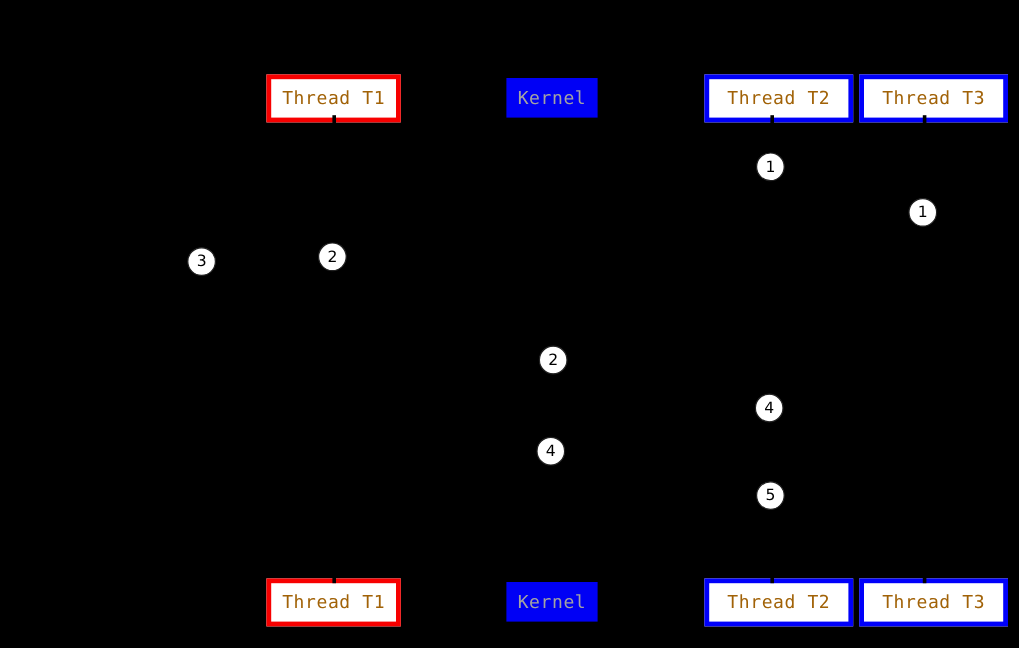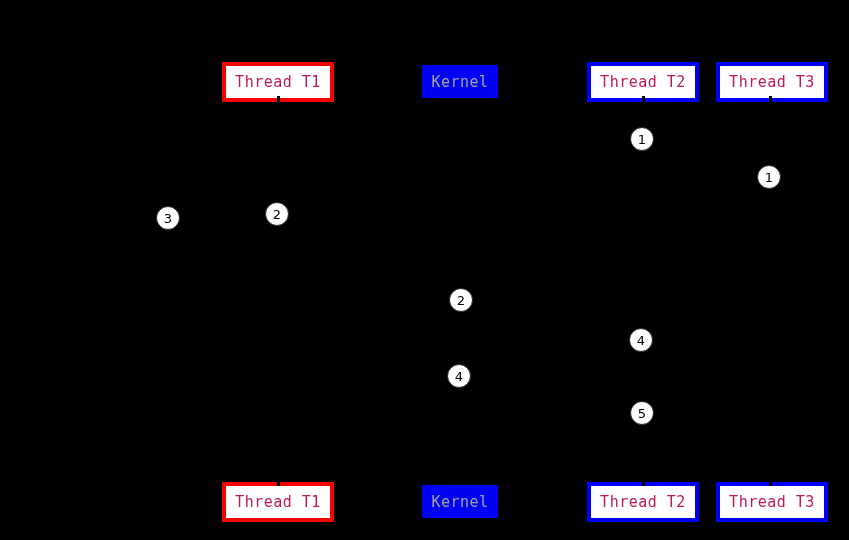--- a/index.html
+++ b/index.html
@@ -11,28 +11,28 @@
     overflow: hidden;
     font-family: "DejaVu Sans Mono", monospace;
   }
   .stage { position: absolute; left: 0; top: 0; width: 849px; height: 540px; }
 
   .box {
     position: absolute;
     box-sizing: border-box;
     display: flex; align-items: center; justify-content: center;
     background: #ffffff;
-    color: #be185d;
+    color: #a16207;
     font-size: 15px;
     letter-spacing: 0.5px;
     white-space: nowrap;
     z-index: 2;
   }
   .box.red-border  { border: 4px solid #f70000; width: 112px; height: 40px; }
-  .box.blue-border { border: 4px solid #0000fa; width: 112px; height: 40px; }
+  .box.blue-border { border: 4px solid #0000fa; width: 124px; height: 40px; }
   .box.kernel {
     background: #0000f5; color: #a3a3a3;
     border: none; width: 76px; height: 33px;
   }
 
   #t1-top     { left: 222px; top: 62px; }
   #kernel-top { left: 422px; top: 65px; }
   #t2-top     { left: 587px; top: 62px; }
   #t3-top     { left: 716px; top: 62px; }
 

